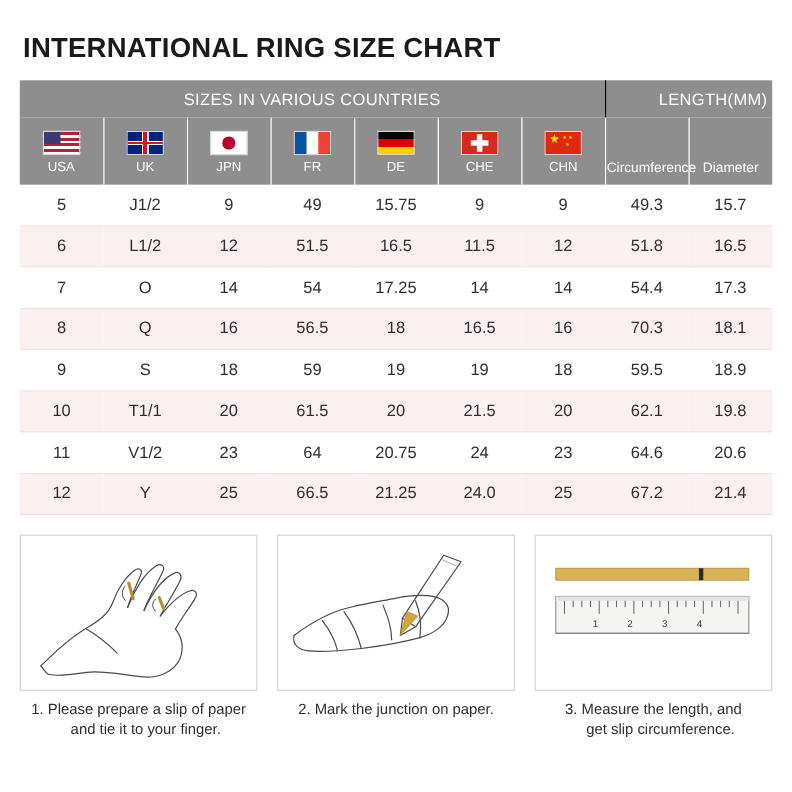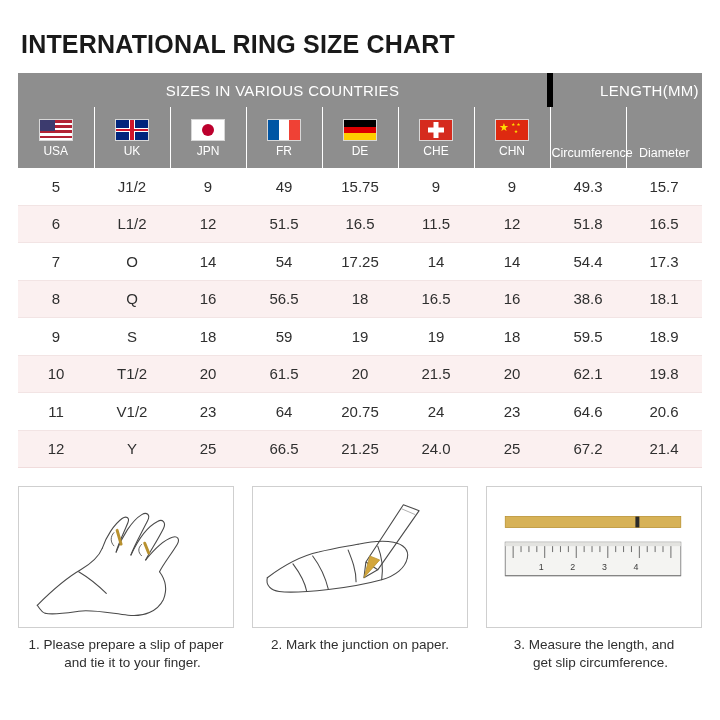--- a/index.html
+++ b/index.html
@@ -39,21 +39,21 @@
     text-align: center;
     vertical-align: middle;
     font-weight: normal;
   }
   .hdr-group {
     background: #8e8e8e;
     color: #ffffff;
     font-size: 15px;
     height: 32px;
     letter-spacing: 0.3px;
-    border-right: 6px solid #000000;
+    border-right: 1px solid #000000;
   }
   .hdr-group.last { border-right: none; padding-left: 45px; }
 
   .flagrow td {
     background: #8e8e8e;
     color: #ffffff;
     height: 52px;
     padding-top: 2px;
     border-right: 1px solid #ffffff;
   }
@@ -254,37 +254,37 @@
         <td>17.3</td>
       </tr>
       <tr class="even">
         <td>8</td>
         <td>Q</td>
         <td>16</td>
         <td>56.5</td>
         <td>18</td>
         <td>16.5</td>
         <td>16</td>
-        <td>38.6</td>
+        <td>70.3</td>
         <td>18.1</td>
       </tr>
       <tr class="odd">
         <td>9</td>
         <td>S</td>
         <td>18</td>
         <td>59</td>
         <td>19</td>
         <td>19</td>
         <td>18</td>
         <td>59.5</td>
         <td>18.9</td>
       </tr>
       <tr class="even">
         <td>10</td>
-        <td>T1/2</td>
+        <td>T1/1</td>
         <td>20</td>
         <td>61.5</td>
         <td>20</td>
         <td>21.5</td>
         <td>20</td>
         <td>62.1</td>
         <td>19.8</td>
       </tr>
       <tr class="odd">
         <td>11</td>

